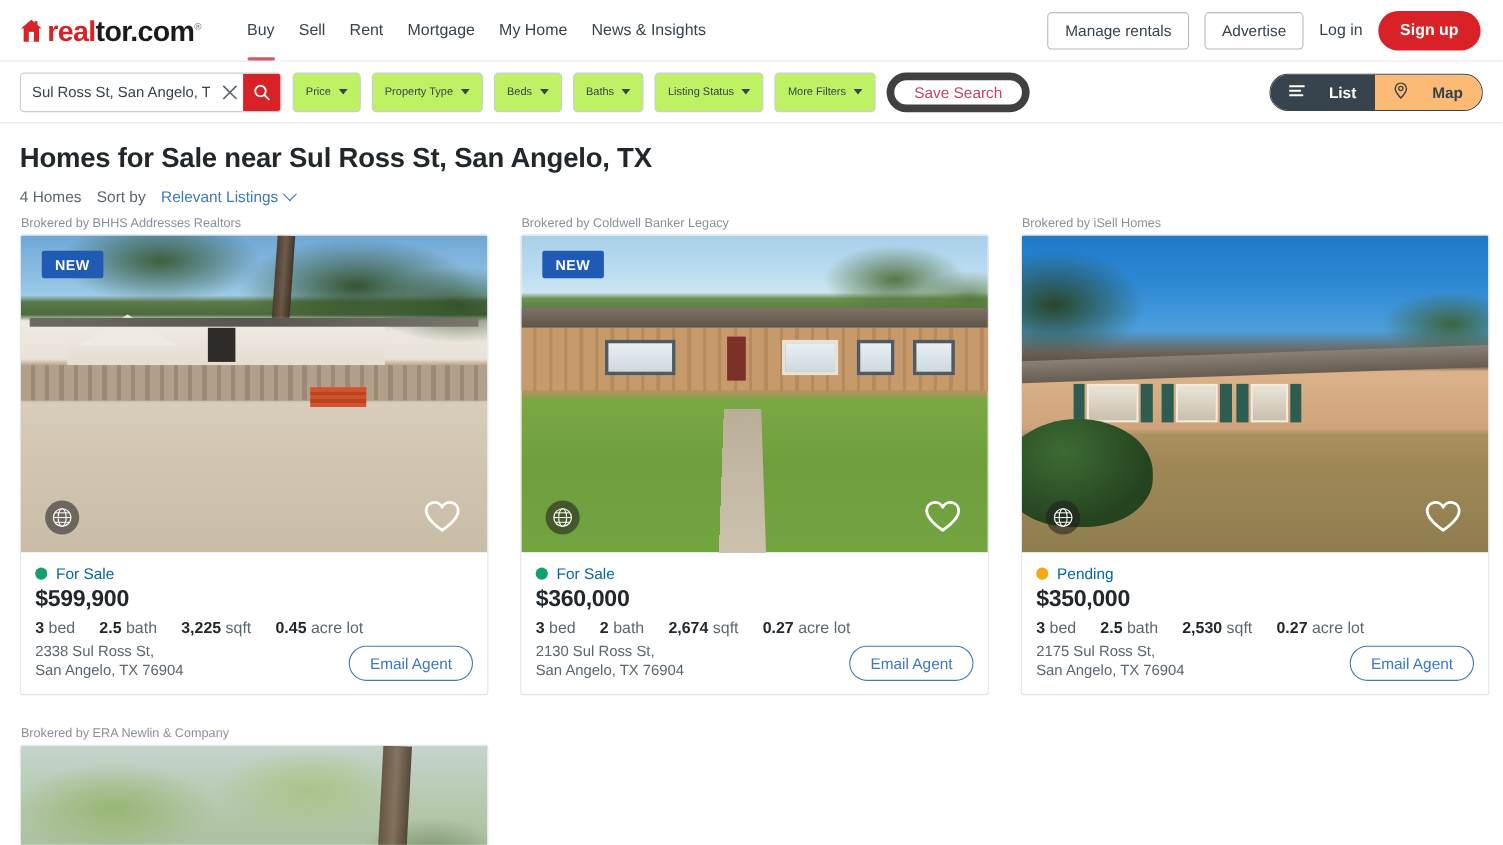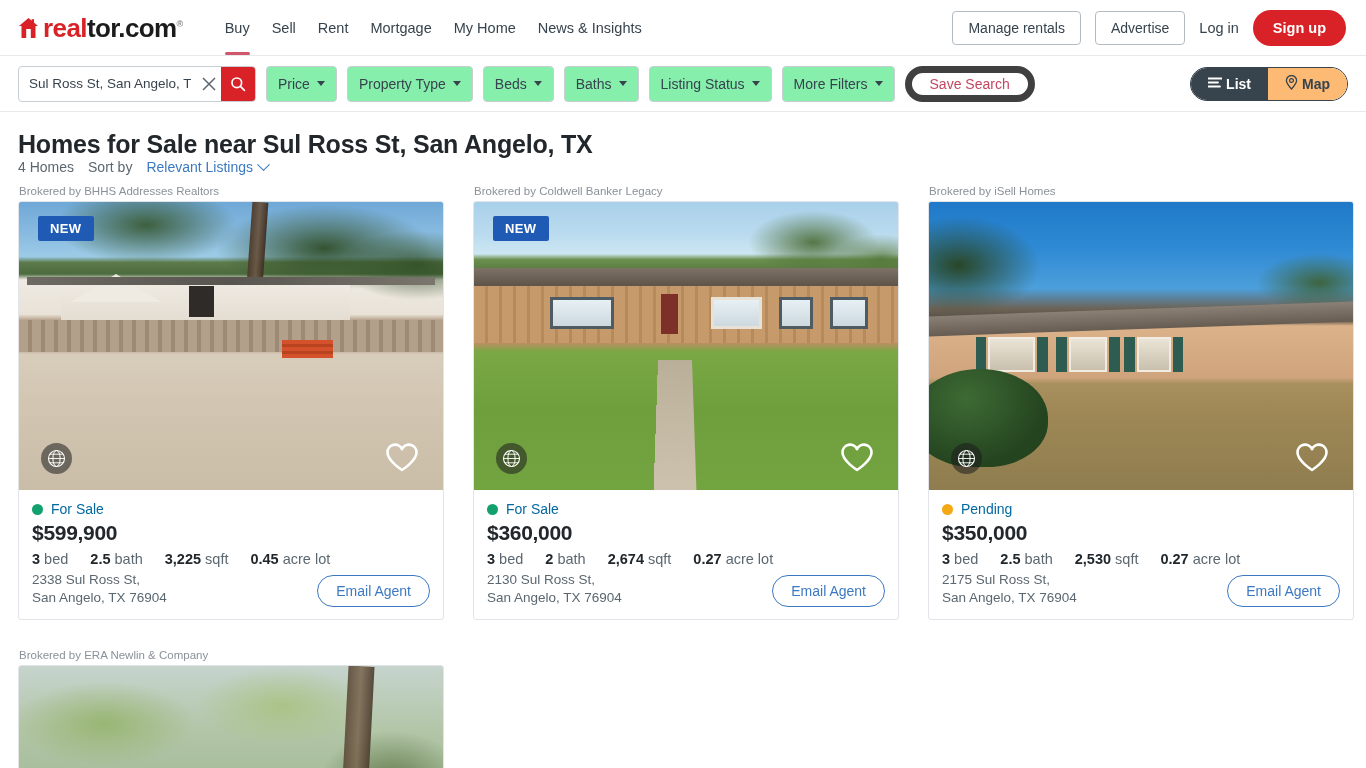--- a/index.html
+++ b/index.html
@@ -70,47 +70,47 @@
   .clear-x {
     width: 24px; height: 34px; display: flex; align-items: center; justify-content: center;
     cursor: pointer; color: #5b6770; flex: none;
   }
   .search-go {
     width: 34px; height: 34px; background: #d92228; display: flex;
     align-items: center; justify-content: center; cursor: pointer; flex: none;
   }
   .filter-pill {
     height: 36px; padding: 0 11px; border: 1px solid #c9ced3; border-radius: 4px;
-    background: #86efac; font-size: 14px; color: #37434d; cursor: pointer;
+    background: #bef264; font-size: 10px; color: #37434d; cursor: pointer;
     display: flex; align-items: center; gap: 7px; font-family: inherit; white-space: nowrap;
   }
   .caret {
     width: 0; height: 0; border-left: 4.5px solid transparent; border-right: 4.5px solid transparent;
     border-top: 5px solid #37434d;
   }
   .save-search {
     height: 36px; padding: 0 18px; border: 7px solid #404040; border-radius: 18px;
     background: #fff; color: #c4475f; font-size: 14px; cursor: pointer; font-family: inherit;
     white-space: nowrap;
   }
   .viewtoggle {
     margin-left: auto; display: flex; align-items: stretch; height: 34px;
     border: 1px solid #37434d; border-radius: 17px; overflow: hidden; cursor: pointer;
   }
   .vt-seg {
-    display: flex; align-items: center; gap: 4px; padding: 0 17px;
+    display: flex; align-items: center; gap: 22px; padding: 0 17px;
     font-size: 14px; font-weight: 700;
   }
   .vt-seg.on { background: #37434d; color: #fff; }
   .vt-seg.off { background: #fdba74; color: #37434d; }
 
   
   .page-head { padding: 18px 18px 0 18px; }
   .page-title { font-size: 25px; font-weight: 700; color: #21272b; letter-spacing: -0.2px; }
-  .subrow { display: flex; align-items: center; gap: 14px; font-size: 14px; color: #5b6770; }
+  .subrow { display: flex; align-items: center; gap: 14px; margin-top: 12px; font-size: 14px; color: #5b6770; }
   .sort-link { color: #3c79c1; cursor: pointer; display: inline-flex; align-items: center; gap: 6px; }
   .chev {
     width: 9px; height: 9px; border-right: 1.6px solid #3c79c1; border-bottom: 1.6px solid #3c79c1;
     transform: rotate(45deg) translate(-2px,-2px);
   }
 
   
   .grid {
     display: grid; grid-template-columns: repeat(3, 426px); gap: 29px;
     padding: 10px 18px 0 18px;

